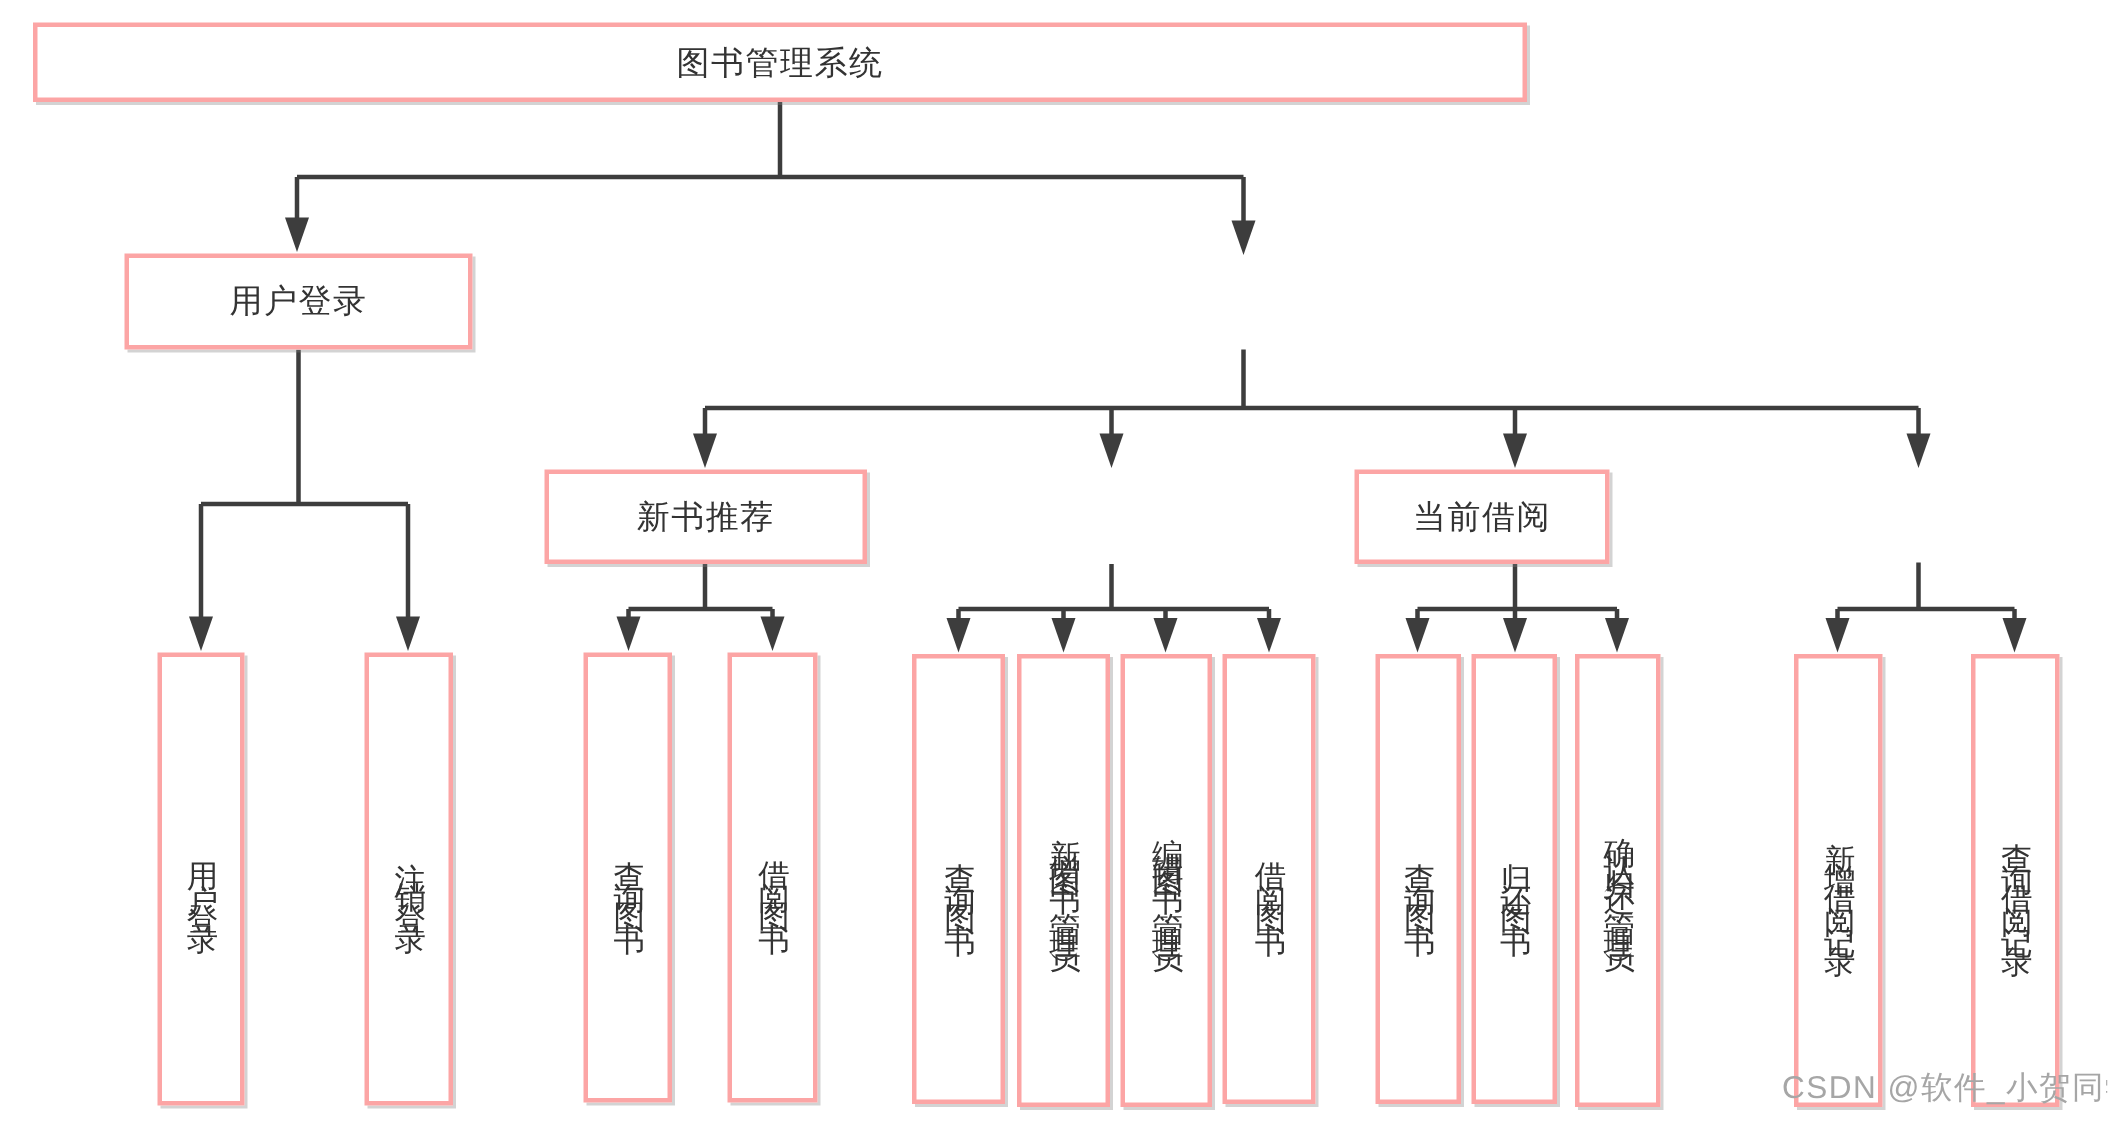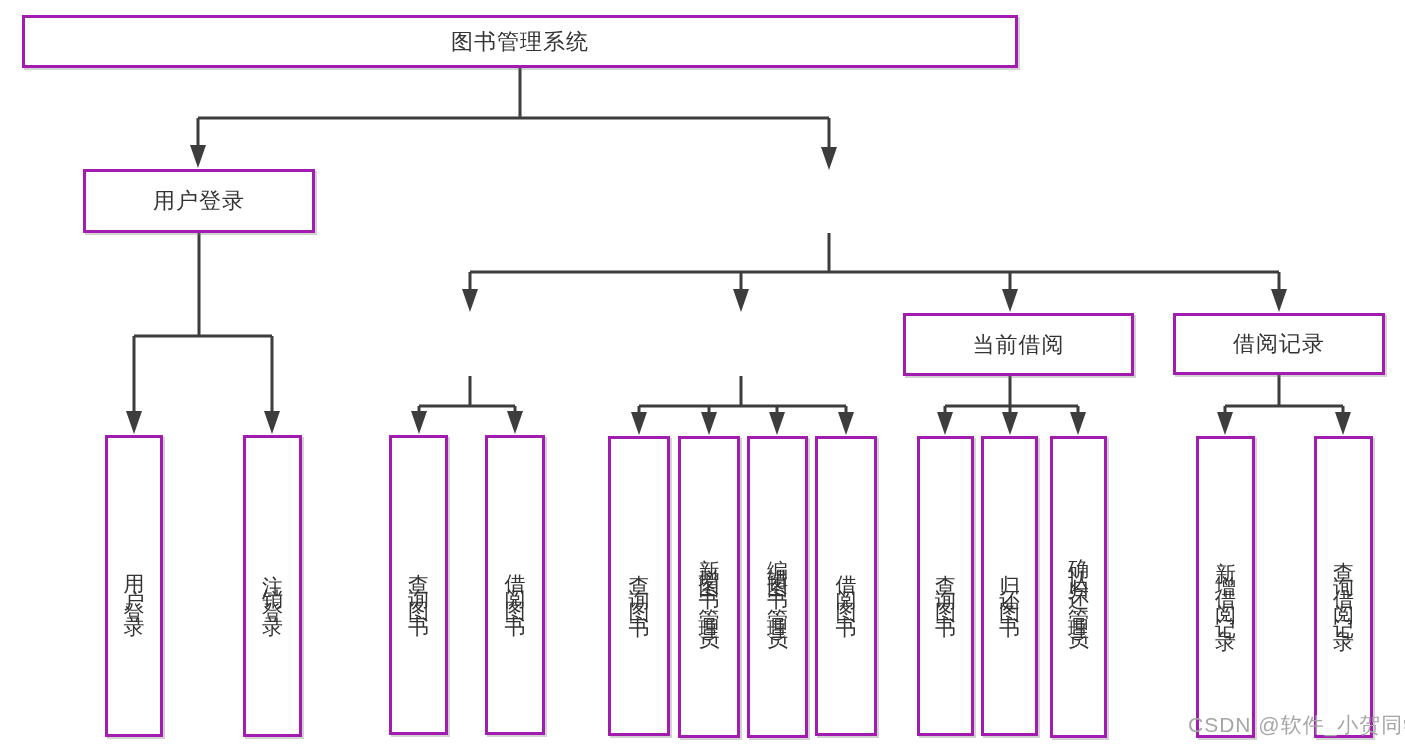--- a/index.html
+++ b/index.html
@@ -17,21 +17,21 @@
   }
   .connectors {
     position: absolute;
     left: 0; top: 0;
     width: 1405px; height: 747px;
     pointer-events: none;
   }
   .node {
     position: absolute;
     background: #ffffff;
-    border: 3px solid #a21caf;
+    border: 3px solid #fca5a5;
     box-sizing: border-box;
     display: flex;
     align-items: center;
     justify-content: center;
     color: #333333;
     box-shadow: 2px 2px 0 rgba(130,130,130,0.35);
     z-index: 2;
   }
   .hbox {
     font-size: 22px;
@@ -107,22 +107,22 @@
 
       <polygon points="1225,435 1217,412 1233,412"></polygon>
       <polygon points="1343,435 1335,412 1351,412"></polygon>
     </g>
   </svg>
 
   <div class="node hbox" style="left:22px; top:15px; width:996px; height:53px;">图书管理系统</div>
 
   <div class="node hbox" style="left:83px; top:169px; width:232px; height:64px;">用户登录</div>
 
-  <div class="node hbox" style="left:903px; top:313px; width:231px; height:63px;">当前借阅</div>
-  <div class="node hbox" style="left:1173px; top:313px; width:212px; height:62px;">借阅记录</div>
+  <div class="node hbox" style="left:363px; top:313px; width:215px; height:63px;">新书推荐</div>
+  <div class="node hbox" style="left:903px; top:313px; width:170px; height:63px;">当前借阅</div>
 
   <div class="node vbox" style="left:105px; top:435px; width:58px; height:302px;">用户登录</div>
   <div class="node vbox" style="left:243px; top:435px; width:59px; height:302px;">注销登录</div>
 
   <div class="node vbox" style="left:389px; top:435px; width:59px; height:300px;">查询图书</div>
   <div class="node vbox" style="left:485px; top:435px; width:60px; height:300px;">借阅图书</div>
 
   <div class="node vbox" style="left:608px; top:436px; width:62px; height:300px;">查询图书</div>
   <div class="node vbox tight" style="left:678px; top:436px; width:62px; height:302px;">新增图书（管理员）</div>
   <div class="node vbox tight" style="left:747px; top:436px; width:61px; height:302px;">编辑图书（管理员）</div>

